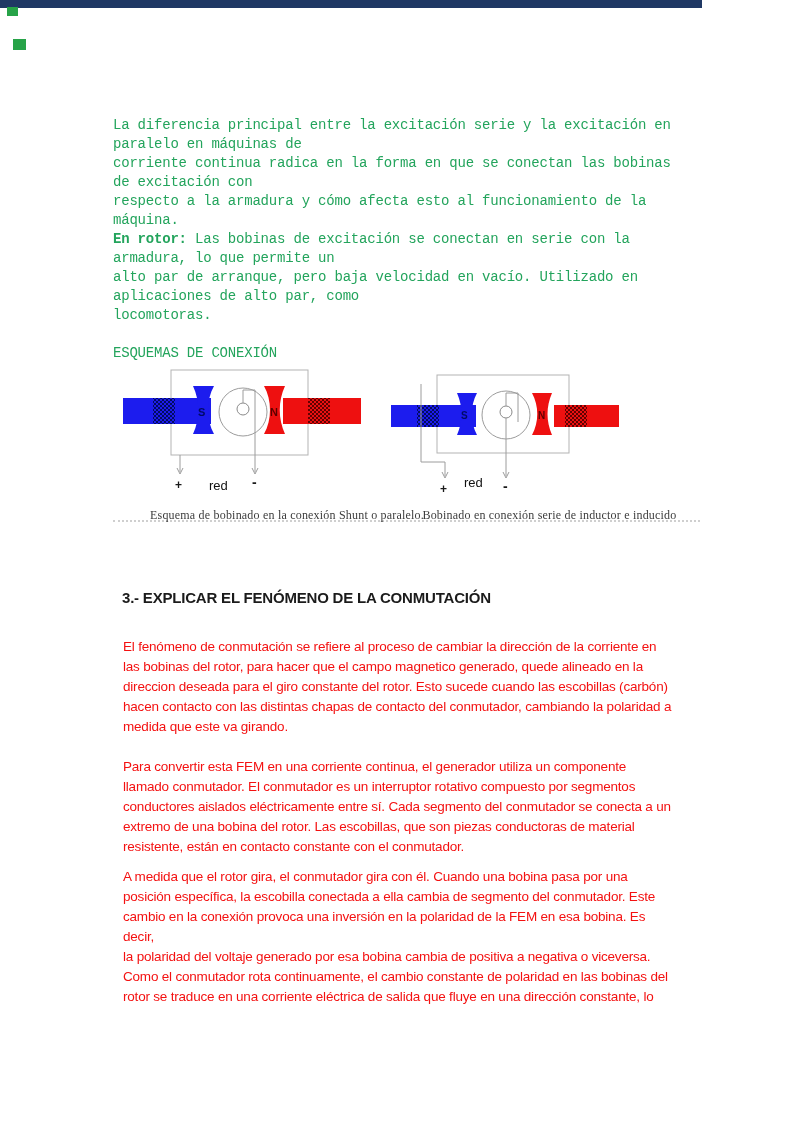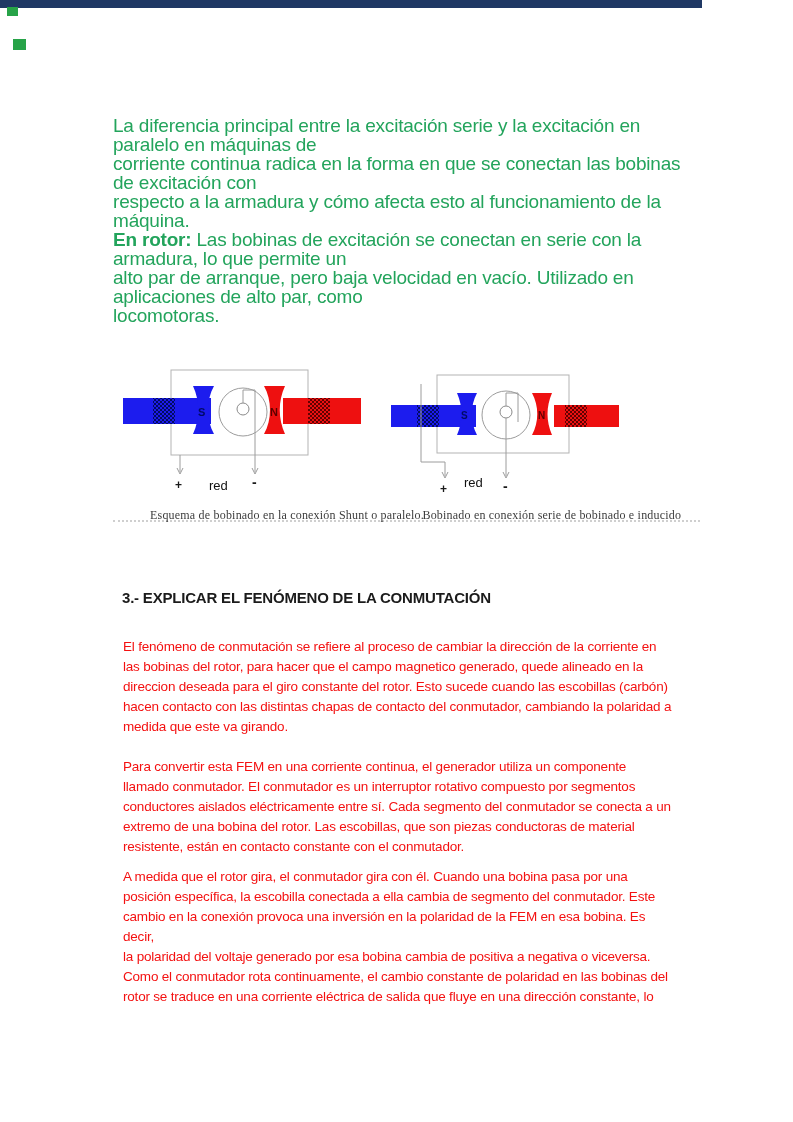--- a/index.html
+++ b/index.html
@@ -19,21 +19,21 @@
 
   
   .marker{position:absolute;background:#27a348;}
   .marker-1{left:7px;top:7px;width:11px;height:9px;}
   .marker-2{left:13px;top:39px;width:13px;height:11px;}
 
   
   .intro{
     left:113px;top:116px;width:572px;
     color:var(--green);
-    font-size:19px;line-height:19px;letter-spacing:-0.2px;
+    font-size:14px;line-height:19px;letter-spacing:-0.2px;font-family:Liberation Mono, monospace;
   }
   .intro p{margin:0;}
   .intro p.schemes-line{margin-top:19px;}
   .intro b{font-weight:bold;}
 
   
   .figures{
     left:113px;top:362px;width:587px;height:158px;
     border-bottom:2px dotted #cfcfcf;
     white-space:nowrap;
@@ -71,20 +71,21 @@
 <body>
 
 <div>
 
   <div class="marker marker-1"></div>
   <div class="marker marker-2"></div>
 
   <div class="abs intro">
     <p>La diferencia principal entre la excitación serie y la excitación en paralelo en máquinas de<br>corriente continua radica en la forma en que se conectan las bobinas de excitación con<br>respecto a la armadura y cómo afecta esto al funcionamiento de la máquina.</p>
     <p><b>En rotor:</b><span> Las bobinas de excitación se conectan en serie con la armadura, lo que permite un<br>alto par de arranque, pero baja velocidad en vacío. Utilizado en aplicaciones de alto par, como<br>locomotoras.</span></p>
+    <p class="schemes-line">ESQUEMAS DE CONEXIÓN</p>
   </div>
 
   <div class="abs figures">
 
     <figure class="fig1">
       <svg width="272" height="140" viewBox="0 0 272 140">
         <defs>
           <pattern id="hb1" width="4" height="4" patternUnits="userSpaceOnUse">
             <path d="M0,0L4,4 M4,0L0,4" stroke="#000a50" stroke-width="0.9"></path>
           </pattern>
@@ -137,21 +138,21 @@
         <circle cx="117" cy="50" r="6" fill="#ffffff" stroke="#8a8a8a"></circle>
         <polyline points="117,44 117,31 129,31 129,60" fill="none" stroke="#9c9c9c"></polyline>
         <line x1="117" y1="56" x2="117" y2="114" stroke="#9c9c9c"></line>
         <polyline points="32,22 32,100 56,100 56,114" fill="none" stroke="#9c9c9c"></polyline>
         <path d="M53,110 L56,116 L59,110" fill="none" stroke="#9c9c9c"></path>
         <path d="M114,110 L117,116 L120,110" fill="none" stroke="#9c9c9c"></path>
         <text x="51" y="131" font-size="12" font-weight="bold" fill="#1a1a1a">+</text>
         <text x="114" y="129" font-size="14" font-weight="bold" fill="#1a1a1a">-</text>
         <text x="75" y="125" font-size="13" fill="#111111">red</text>
       </svg>
-      <figcaption>Bobinado en conexión serie de bobinado e inducido</figcaption>
+      <figcaption>Bobinado en conexión serie de inductor e inducido</figcaption>
     </figure>
 
   </div>
 
   <h2 class="section-heading">3.- EXPLICAR EL FENÓMENO DE LA CONMUTACIÓN</h2>
 
   <div class="abs red-block">
     <p class="gap">El fenómeno de conmutación se refiere al proceso de cambiar la dirección de la corriente en<br>las bobinas del rotor, para hacer que el campo magnetico generado, quede alineado en la<br>direccion deseada para el giro constante del rotor. Esto sucede cuando las escobillas (carbón)<br>hacen contacto con las distintas chapas de contacto del conmutador, cambiando la polaridad a<br>medida que este va girando.</p>
     <p>Para convertir esta FEM en una corriente continua, el generador utiliza un componente<br>llamado conmutador. El conmutador es un interruptor rotativo compuesto por segmentos<br>conductores aislados eléctricamente entre sí. Cada segmento del conmutador se conecta a un<br>extremo de una bobina del rotor. Las escobillas, que son piezas conductoras de material<br>resistente, están en contacto constante con el conmutador.</p>
     <p>A medida que el rotor gira, el conmutador gira con él. Cuando una bobina pasa por una<br>posición específica, la escobilla conectada a ella cambia de segmento del conmutador. Este<br>cambio en la conexión provoca una inversión en la polaridad de la FEM en esa bobina. Es decir,<br>la polaridad del voltaje generado por esa bobina cambia de positiva a negativa o viceversa.<br>Como el conmutador rota continuamente, el cambio constante de polaridad en las bobinas del<br>rotor se traduce en una corriente eléctrica de salida que fluye en una dirección constante, lo</p>

